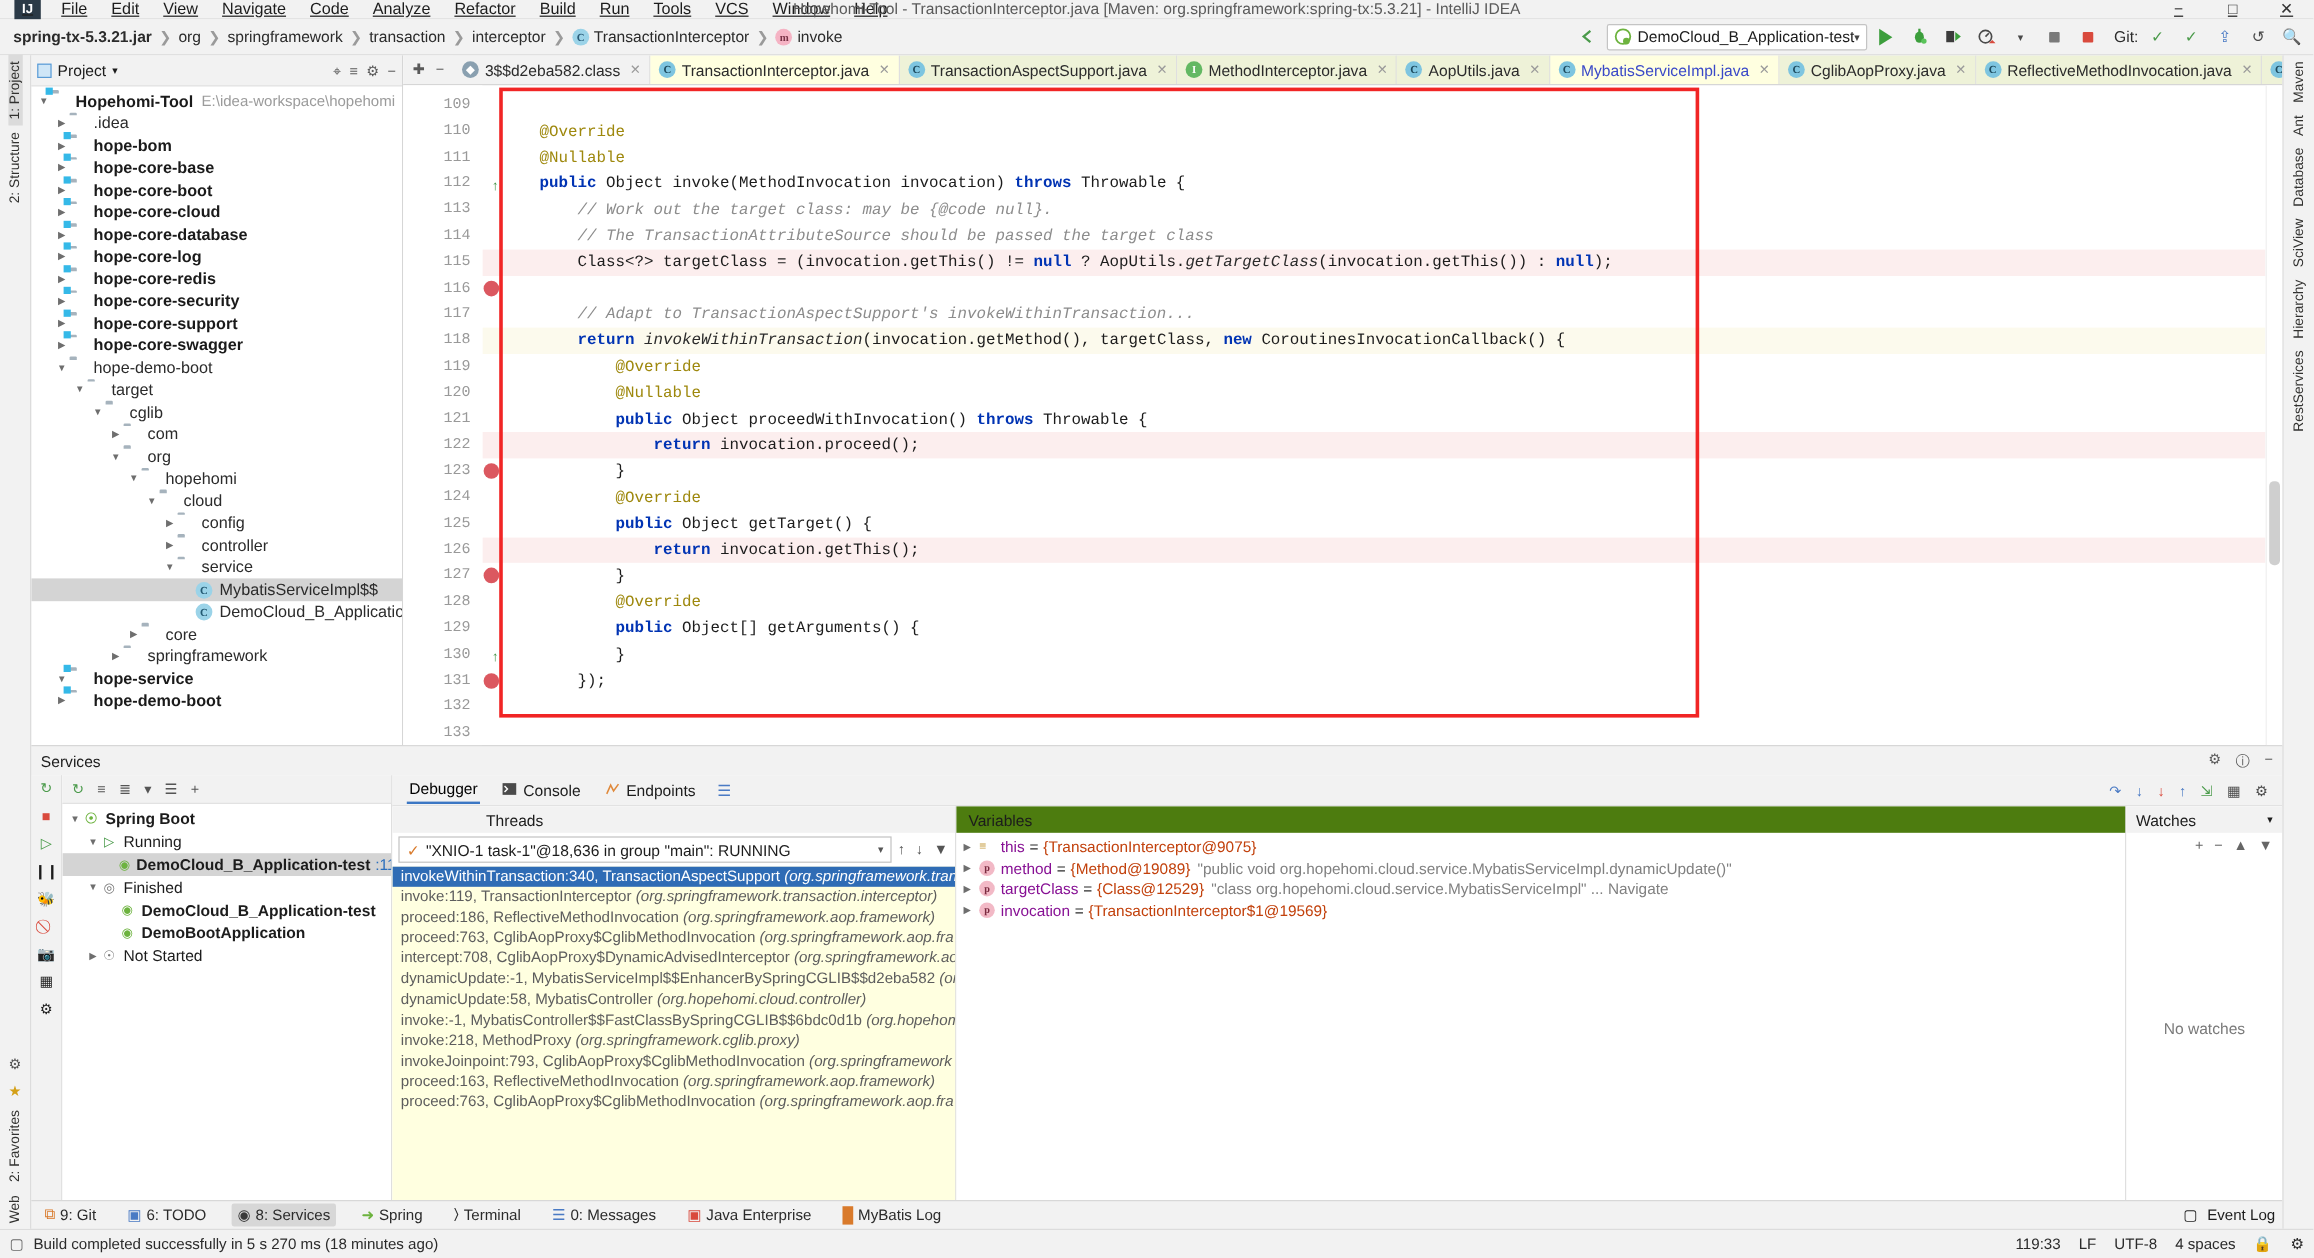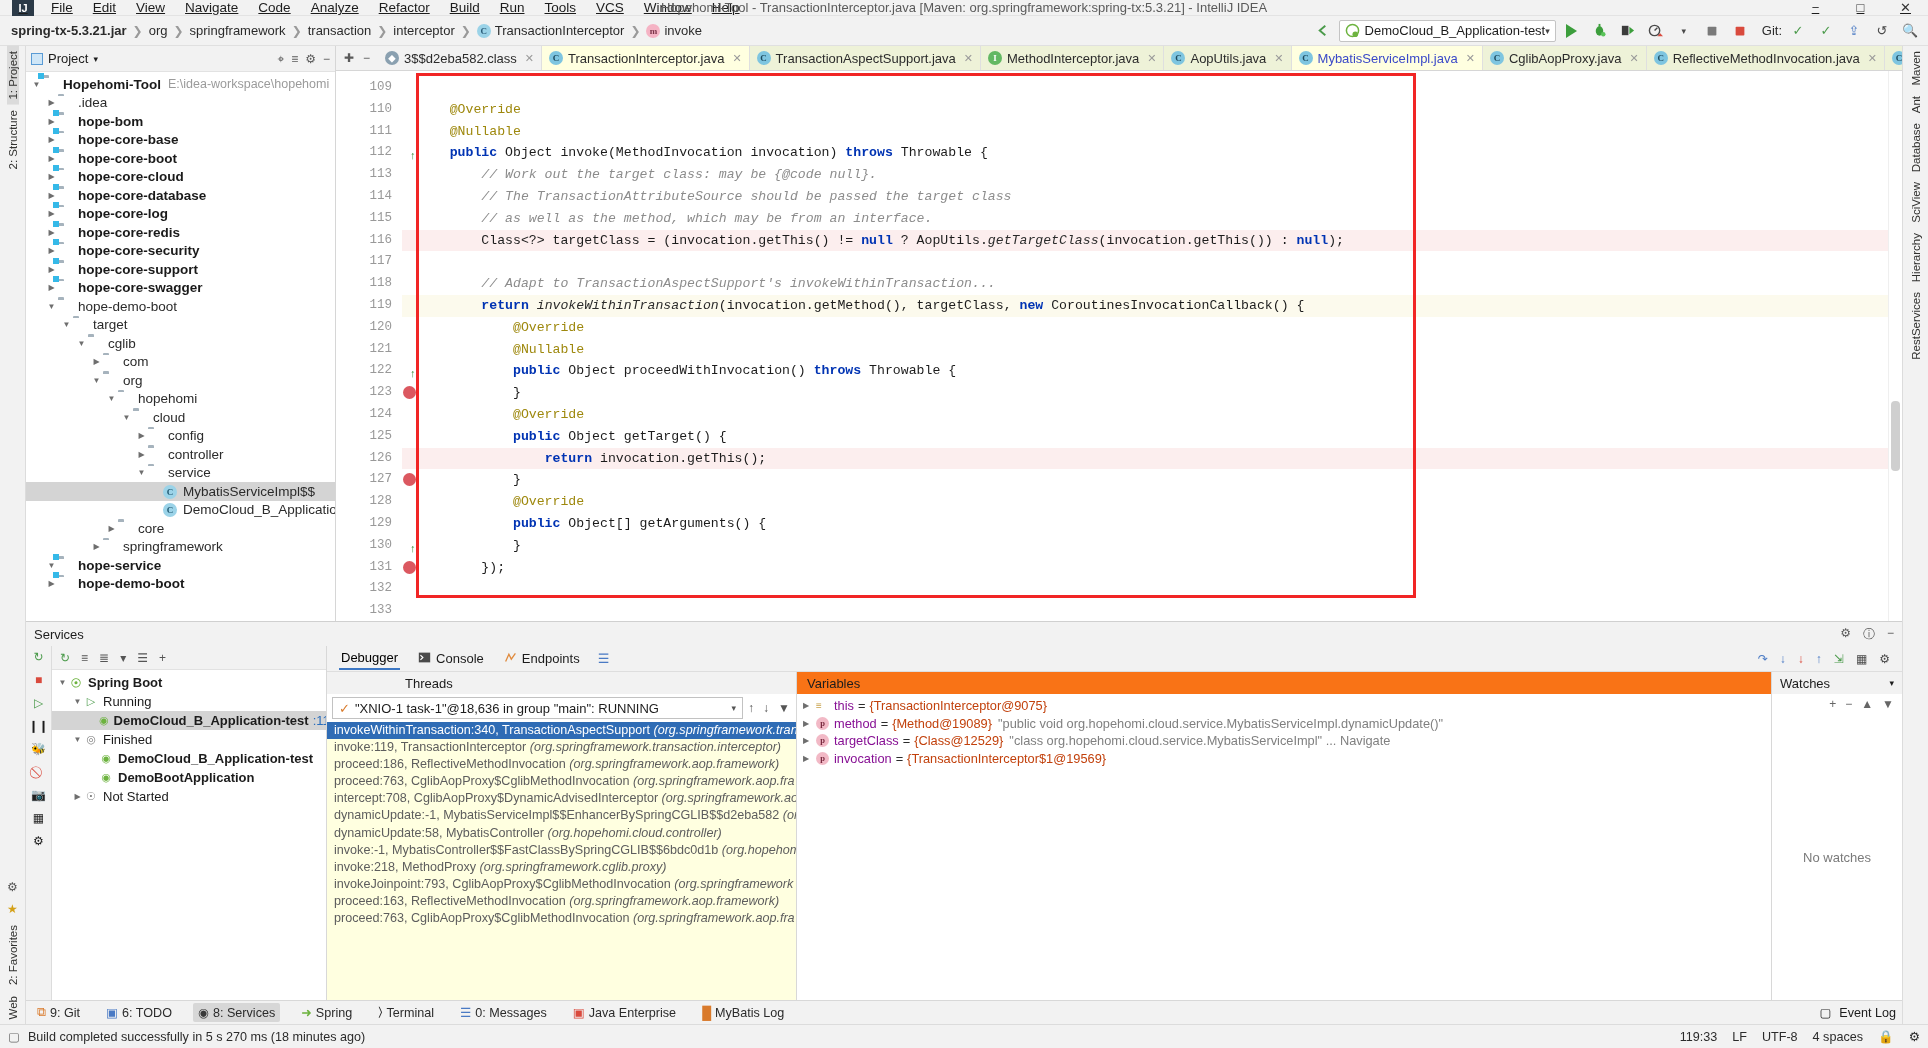--- a/index.html
+++ b/index.html
@@ -171,21 +171,21 @@
   .fr-toolbar { display:flex; align-items:center; gap:9px; padding-right:6px; color:#555; font-size:12px;}
   .fr-list { flex:1; overflow:hidden; background:#ffffe0; }
   .fr-row { height:17.1px; line-height:17.1px; font-size:12.6px; white-space:nowrap;
      padding-left:7px; color:#5d5d5d; overflow:hidden; }
   .fr-row.sel { background:#2f6cb5; color:#fff; }
   .fr-row .fi { font-style:italic; }
 
   .vars { flex:1; display:flex; flex-direction:column; min-width:0; background:#fff;
      border-right:1px solid #d8d8d8; }
   .vars-h { height:22px; display:flex; align-items:center; padding:0 10px; font-size:13px;
-     background:#f97316; flex:none; }
+     background:#4d7c0f; flex:none; }
   .v-row { height:17.5px; line-height:17.5px; font-size:12.8px; white-space:nowrap;
      padding-left:6px; display:flex; align-items:center; }
   .v-row .tw { width:13px; font-size:8px; color:#6e6e6e; }
   .pbadge { width:13px;height:13px;border-radius:50%;background:#f2b9c6;color:#7a2b40;
      font-size:8.5px;display:flex;align-items:center;justify-content:center;margin-right:5px;
      font-family:"Liberation Serif",serif;font-weight:bold;}
   .vn { color:#871094; }
   .vv { color:#c2410c; }
   .veq { color:#2b2b2b; margin:0 4px; }
   .vgray { color:#808080; }
@@ -581,28 +581,28 @@
                 <div class="gl">133</div>
               </div>
             <div class="codearea" id="codearea">
               <div class="redbox" style="left:14px; top:2px; width:1000px; height:525px;"></div>
             <div class="cl-row">&nbsp;</div>
                 <div class="cl-row">    <span class="ann">@Override</span></div>
                 <div class="cl-row">    <span class="ann">@Nullable</span></div>
                 <div class="cl-row">    <span class="kw">public</span> Object invoke(MethodInvocation invocation) <span class="kw">throws</span> Throwable {</div>
                 <div class="cl-row">        <span class="cm">// Work out the target class: may be {@code null}.</span></div>
                 <div class="cl-row">        <span class="cm">// The TransactionAttributeSource should be passed the target class</span></div>
-                <div class="cl-row">        <span class="cm">// as well as the method, which may be from an interface.</span></div>
                 <div class="cl-row hl">        Class&lt;?&gt; targetClass = (invocation.getThis() != <span class="kw">null</span> ? AopUtils.<span class="mth2">getTargetClass</span>(invocation.getThis()) : <span class="kw">null</span>);</div>
                 <div class="cl-row">&nbsp;</div>
                 <div class="cl-row">        <span class="cm">// Adapt to TransactionAspectSupport's invokeWithinTransaction...</span></div>
                 <div class="cl-row cur">        <span class="kw">return</span> <span class="mth2">invokeWithinTransaction</span>(invocation.getMethod(), targetClass, <span class="kw">new</span> CoroutinesInvocationCallback() {</div>
                 <div class="cl-row">            <span class="ann">@Override</span></div>
                 <div class="cl-row">            <span class="ann">@Nullable</span></div>
                 <div class="cl-row">            <span class="kw">public</span> Object proceedWithInvocation() <span class="kw">throws</span> Throwable {</div>
+                <div class="cl-row hl">                <span class="kw">return</span> invocation.proceed();</div>
                 <div class="cl-row">            }</div>
                 <div class="cl-row">            <span class="ann">@Override</span></div>
                 <div class="cl-row">            <span class="kw">public</span> Object getTarget() {</div>
                 <div class="cl-row hl">                <span class="kw">return</span> invocation.getThis();</div>
                 <div class="cl-row">            }</div>
                 <div class="cl-row">            <span class="ann">@Override</span></div>
                 <div class="cl-row">            <span class="kw">public</span> Object[] getArguments() {</div>
                 <div class="cl-row">            }</div>
                 <div class="cl-row">        });</div>
               </div>

